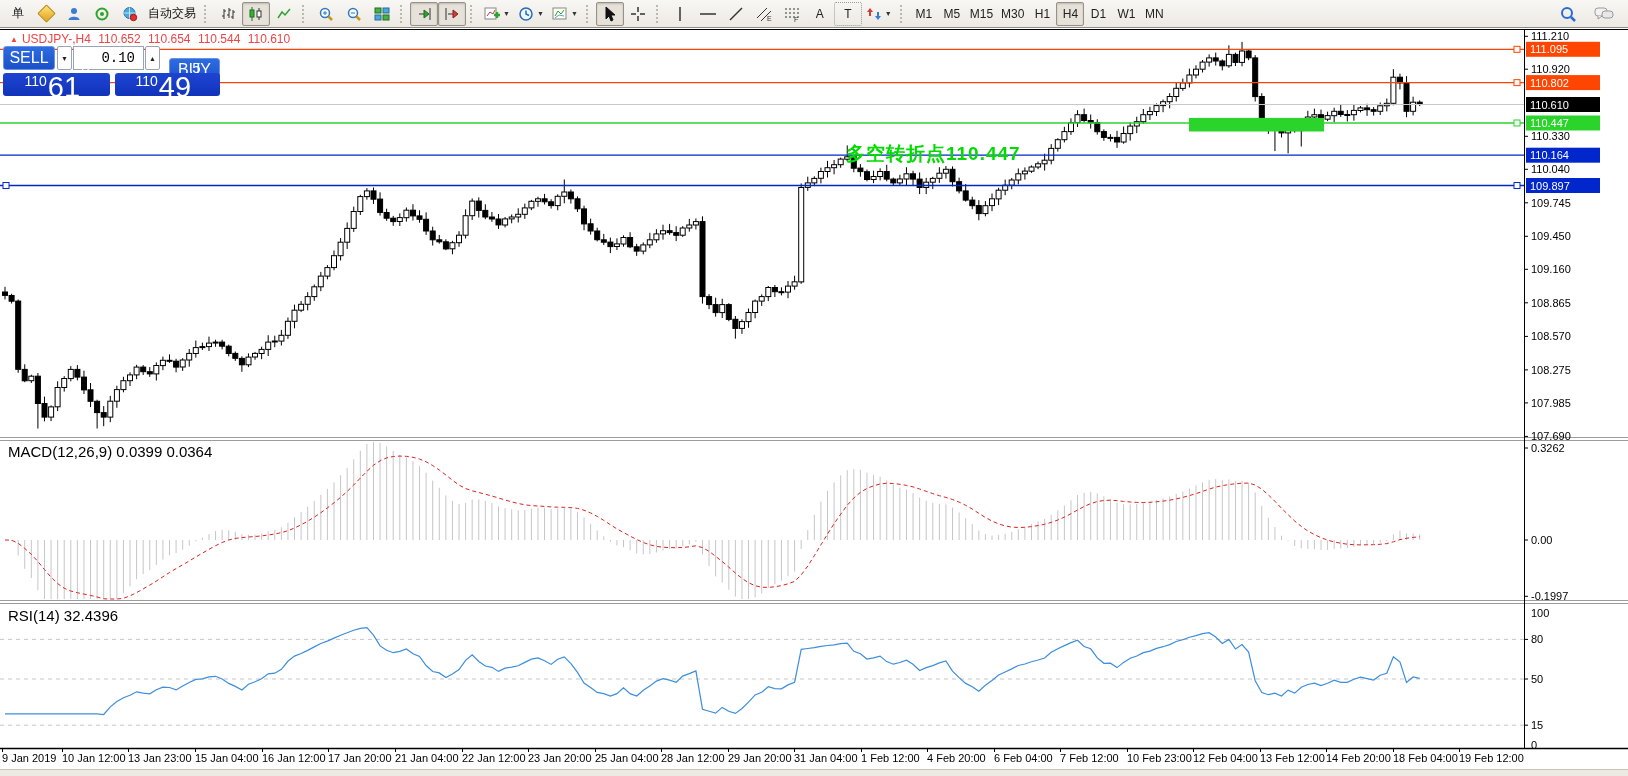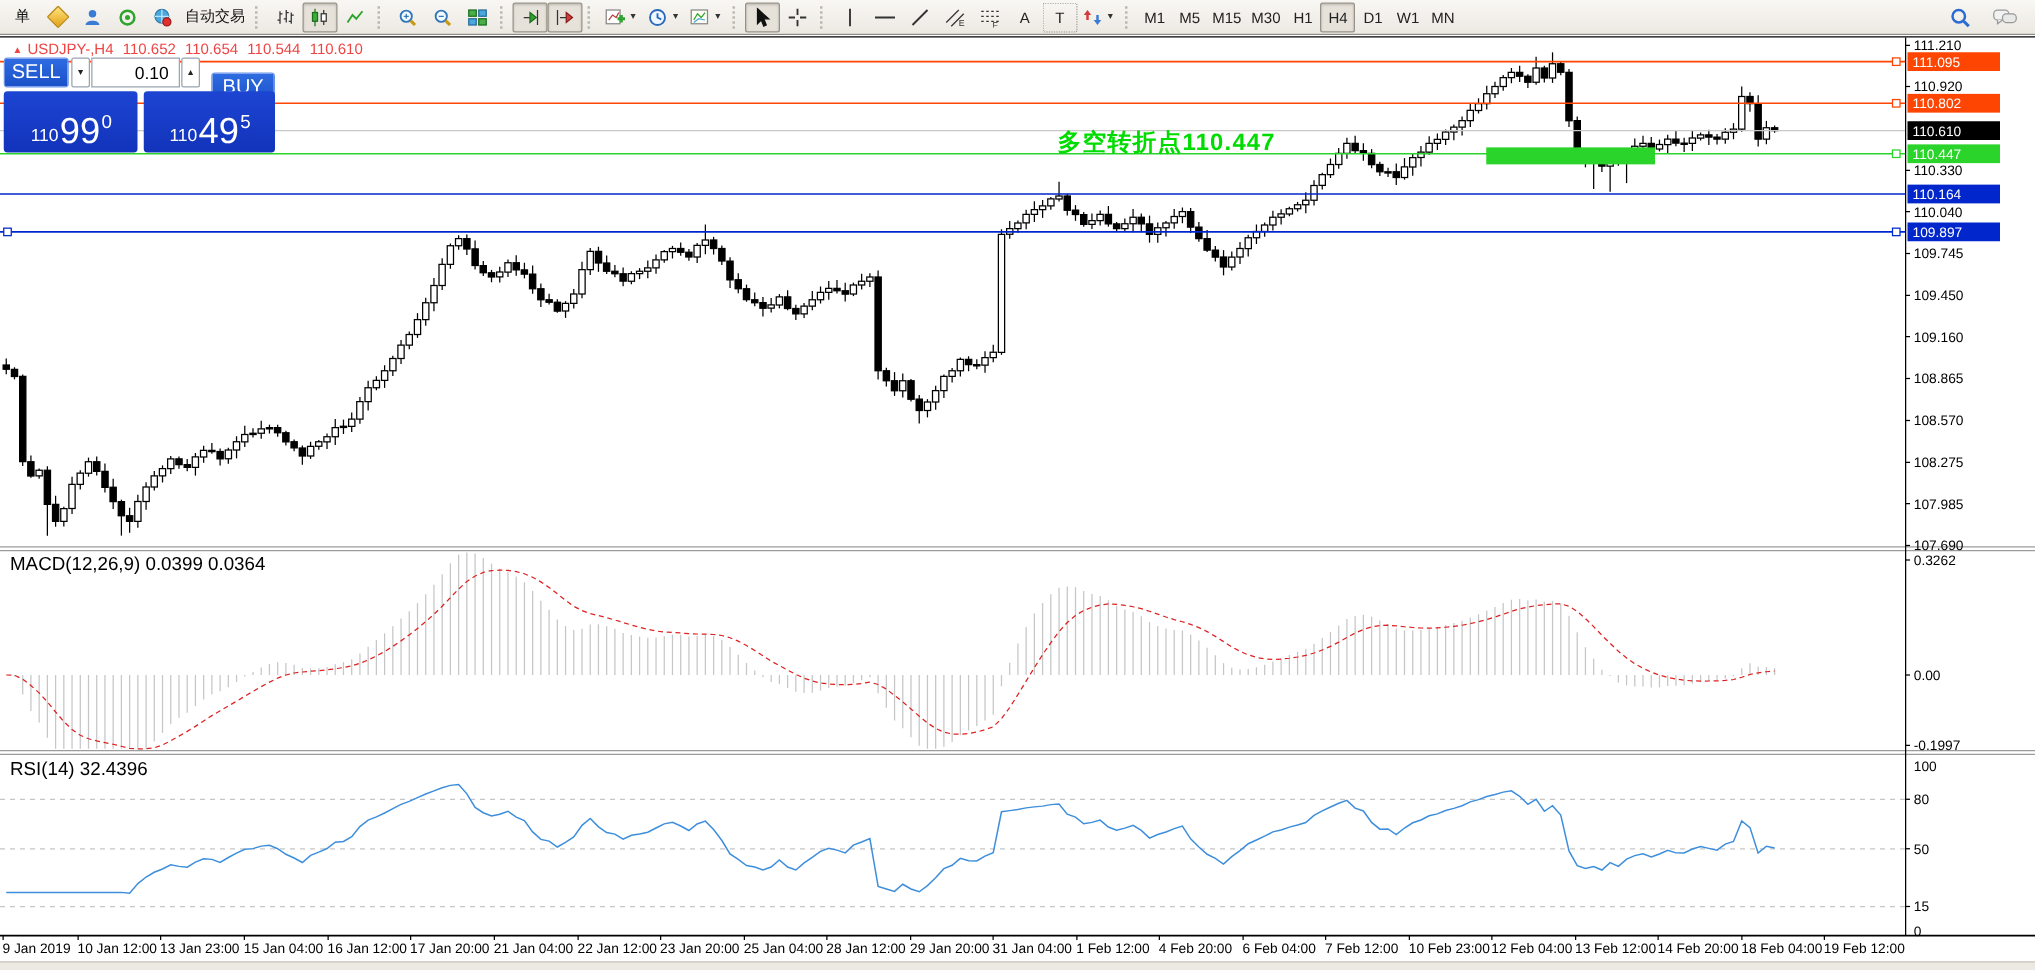--- a/index.html
+++ b/index.html
@@ -32,23 +32,23 @@
   .trade-panel *{box-sizing:border-box}
   .tp-btn{position:absolute;height:24px;background:linear-gradient(#2e6ce2,#1b50c8);color:#fff;
     border:1px solid #6a93e8;border-radius:3px;font-size:16px;text-align:center;line-height:22px}
   .tp-sell{left:0;top:0;width:52px}
   .tp-buy{left:166px;top:12px;width:51px}
   .tp-spin{position:absolute;top:0;width:15px;height:24px;background:#fff;border:1px solid #9aa4b2;
     border-radius:2px;font-size:7px;color:#222;display:flex;align-items:center;justify-content:center}
   .spin-down{left:54px}
   .spin-up{left:142px}
   .tp-vol{position:absolute;left:70px;top:0;width:71px;height:24px;border:1px solid #9aa4b2;
-    font-size:14px;text-align:right;padding-right:8px;font-family:Liberation Sans, sans-serif;color:#000;background:#fff}
-  .tp-price{position:absolute;top:27px;height:49px;background:linear-gradient(#1d45d2,#1233bb);
-    border-radius:3px;color:#fff;display:flex;align-items:flex-end;justify-content:center;padding-bottom:2px}
+    font-size:14px;text-align:right;padding-right:8px;font-family:Liberation Mono, monospace;color:#000;background:#fff}
+  .tp-price{position:absolute;top:27px;height:23px;background:linear-gradient(#1d45d2,#1233bb);
+    border-radius:3px;color:#fff;display:flex;justify-content:center;padding-bottom:2px}
   .tp-price-sell{left:0;width:107px}
   .tp-price-buy{left:112px;width:105px}
   .tp-pre{font-size:14px;margin:0 1px 4px 0}
   .tp-big{font-size:29px;line-height:29px}
   .tp-sup{font-size:15px;position:relative;top:-14px;left:1px}
   .bottom-strip{position:absolute;left:0;top:769px;width:1628px;height:7px;background:#ece9e3;
     border-top:1px solid #c9c5bd;z-index:2}
   svg.ticn{display:block}
 </style>
 </head>
@@ -1034,28 +1034,28 @@
 </div>
 
 <div class="trade-panel">
   <div class="tp-btn tp-sell">SELL</div>
   <div class="tp-spin spin-down">▼</div>
   <input class="tp-vol" readonly="" value="0.10" style="">
   <div class="tp-spin spin-up">▲</div>
   <div class="tp-btn tp-buy">BUY</div>
   <div class="tp-price tp-price-sell">
     <span class="tp-pre">110</span>
-      <span class="tp-big">99</span>
+      <span class="tp-big">61</span>
       <span class="tp-sup">0</span>
   </div>
   <div class="tp-price tp-price-buy">
     <span class="tp-pre">110</span>
       <span class="tp-big">49</span>
       <span class="tp-sup">5</span>
   </div>
 </div>
 
-<div class="annotation" style="color: rgb(0, 220, 0);">多空转折点110.447</div>
+<div class="annotation" style="color: rgb(0, 220, 0); margin-top: 40px;">多空转折点110.447</div>
 
 <div class="pane-label macd-label">MACD(12,26,9) 0.0399 0.0364</div>
 <div class="pane-label rsi-label">RSI(14) 32.4396</div>
 
 <div class="bottom-strip"></div>
 
 </body></html>

